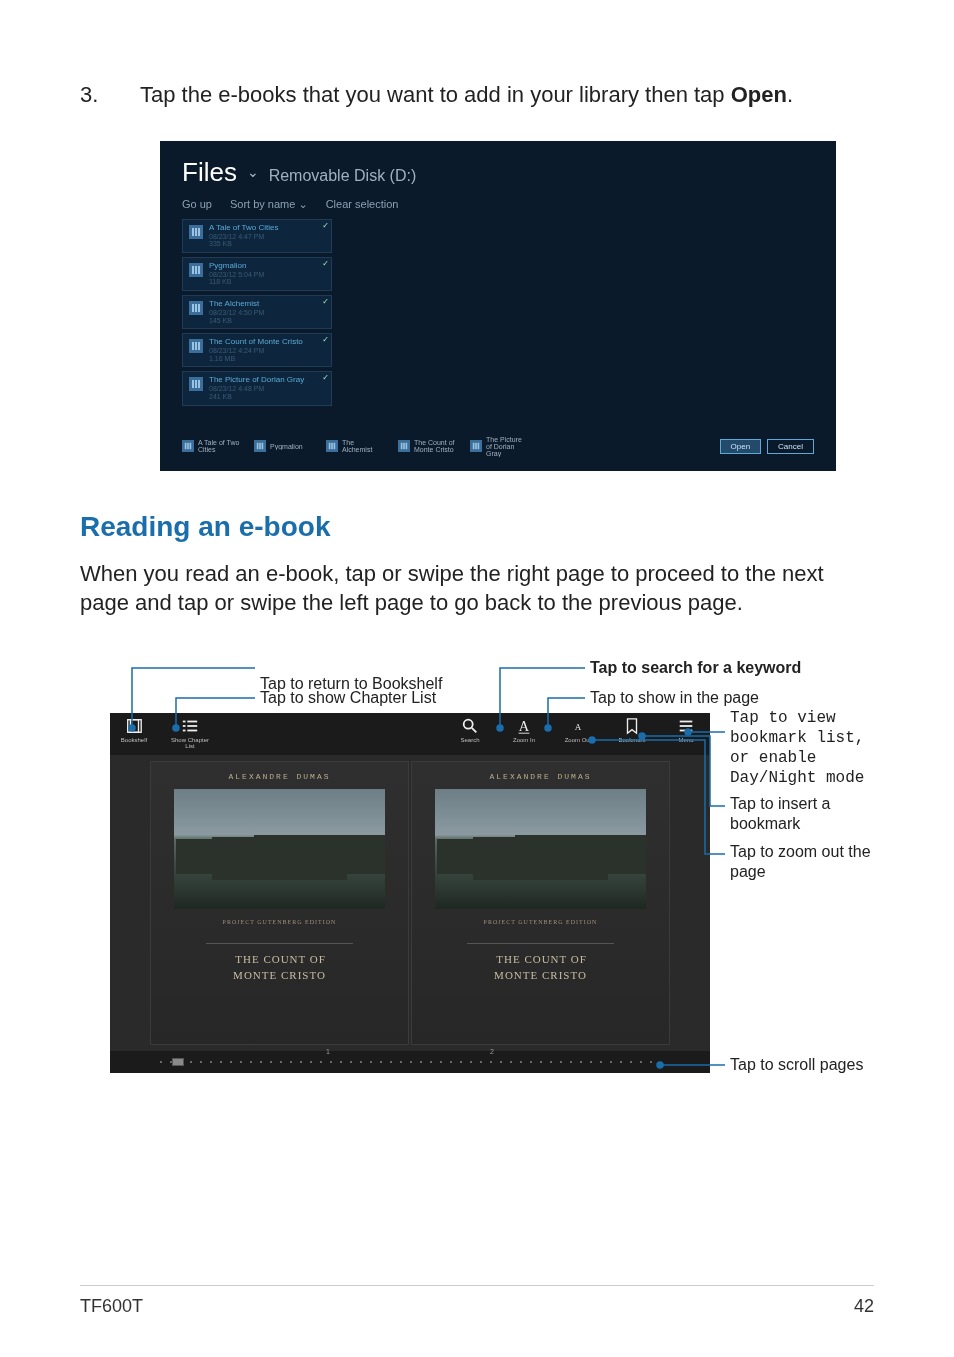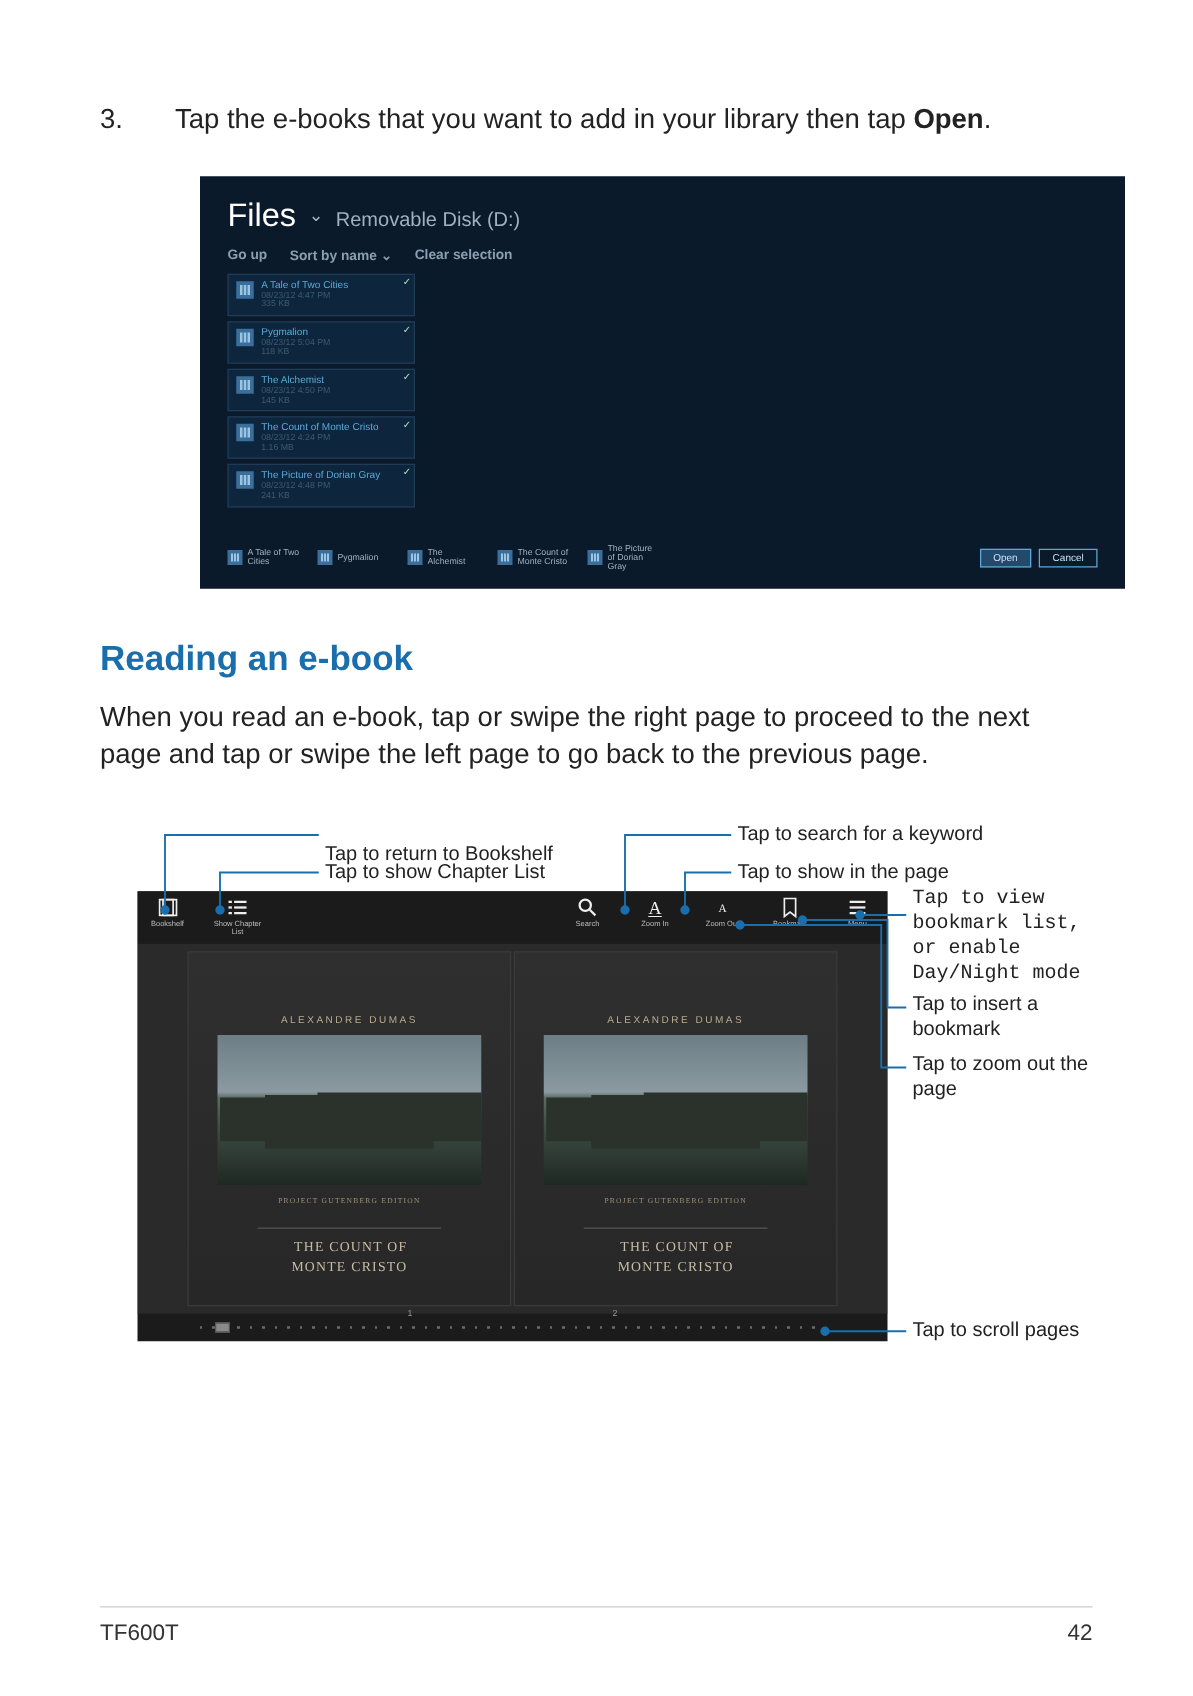--- a/index.html
+++ b/index.html
@@ -13,33 +13,33 @@
     padding: 80px 80px 40px 80px;
   }
   .instruction-line { font-size: 22px; line-height: 1.4; display: flex; }
   .instruction-num { width: 60px; flex-shrink: 0; }
   .instruction-text { flex: 1; }
   .instruction-text b { font-weight: 700; }
 
   
   .filepicker {
     margin: 30px 0 40px 80px;
-    width: 740px;
+    width: 676px;
     height: 330px;
     background: #0b1a2a;
     color: #cfd8e0;
     font-size: 10px;
     position: relative;
     padding: 16px 22px 10px 22px;
   }
   .fp-header { display: flex; align-items: baseline; gap: 10px; color: #fff; }
   .fp-title { font-size: 26px; font-weight: 300; }
   .fp-chev { font-size: 14px; position: relative; top: -4px; color: #a9b8c5; }
   .fp-subtitle { font-size: 16px; color: #9fb0bf; }
-  .fp-controls { font-size: 11px; color: #8aa0b2; margin-top: 10px; display: flex; gap: 18px; font-weight: bold; }
+  .fp-controls { font-size: 11px; color: #8aa0b2; margin-top: 10px; display: flex; gap: 18px; }
   .fp-list { margin-top: 8px; width: 150px; }
   .fp-item {
     background: #0e263d;
     border: 1px solid #1f3c56;
     padding: 4px 6px 4px 6px;
     margin-bottom: 4px;
     display: flex;
     align-items: flex-start;
     gap: 6px;
     position: relative;
@@ -117,21 +117,21 @@
   }
   .reader-page {
     flex: 1;
     background: linear-gradient(180deg, #2f2f2f 0%, #272727 100%);
     border: 1px solid #3b3b3b;
     display: flex;
     flex-direction: column;
     align-items: center;
     padding: 10px 6px 6px 6px;
   }
-  .reader-author { font-family: Liberation Sans, sans-serif; font-size: 8px; letter-spacing: 2px; color: #b9ac8f; margin-bottom: 8px; margin-top: 39px; }
+  .reader-author { font-family: Liberation Mono, monospace; font-size: 8px; letter-spacing: 2px; color: #b9ac8f; margin-bottom: 8px; }
   .reader-img {
     width: 86%; height: 120px;
     background:
       linear-gradient(180deg, #6d7e86 0%, #8a9aa0 38%, #5a6b61 42%, #3f4e46 60%, #1e2822 100%);
     position: relative;
     margin-bottom: 10px;
   }
   .reader-img::after {
     content: "";
     position: absolute; left: 18%; right: 18%; top: 40%; bottom: 24%;
@@ -341,21 +341,21 @@
   </div>
 </div>
 
 <h2 class="section-h2">Reading an e-book</h2>
 <p class="body-text">When you read an e-book, tap or swipe the right page to proceed to the next page and tap or swipe the left page to go back to the previous page.</p>
 
 <div class="diagram">
 
   <div class="callout" style="left:150px; top:16px;">Tap to return to Bookshelf</div>
   <div class="callout" style="left:150px; top:30px;">Tap to show Chapter List</div>
-  <div class="callout" style="left:480px; top:0;">Tap to search for a keyword</div>
+  <div class="callout" style="left:480px; top:0;font-weight:bold;">Tap to search for a keyword</div>
   <div class="callout" style="left:480px; top:30px;">Tap to show in the page</div>
 
   <div class="reader" style="position:absolute; left:0; top:55px;">
     <div class="reader-toolbar">
       <div class="tb-group-left">
         <div class="tb-item">
           <div class="tb-icon">
             <svg viewBox="0 0 20 20">
                 <rect x="3" y="3" width="12" height="14" fill="none" stroke="#eee" stroke-width="1.5"></rect>
                 <rect x="6" y="3" width="12" height="14" fill="none" stroke="#eee" stroke-width="1.5"></rect>

